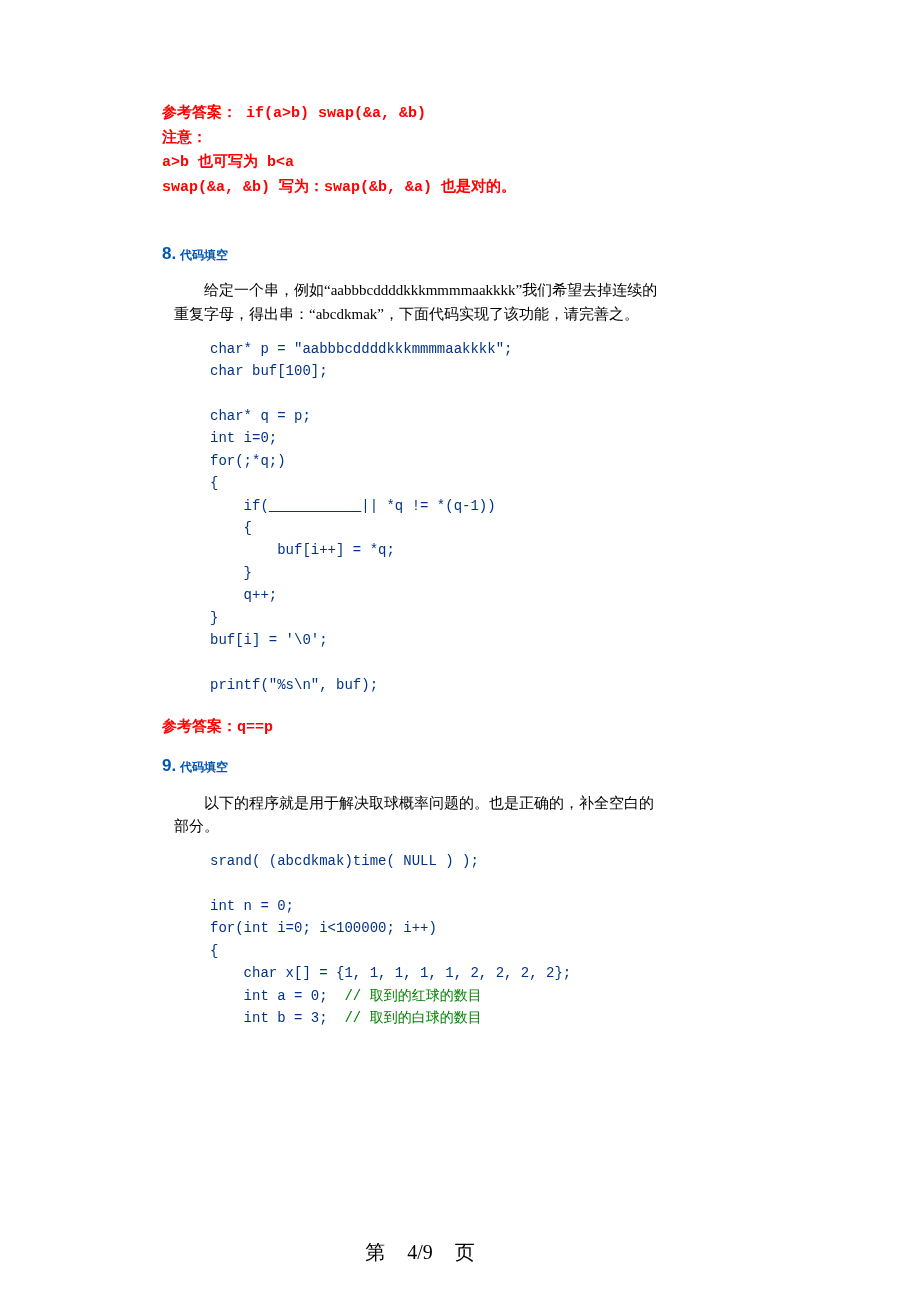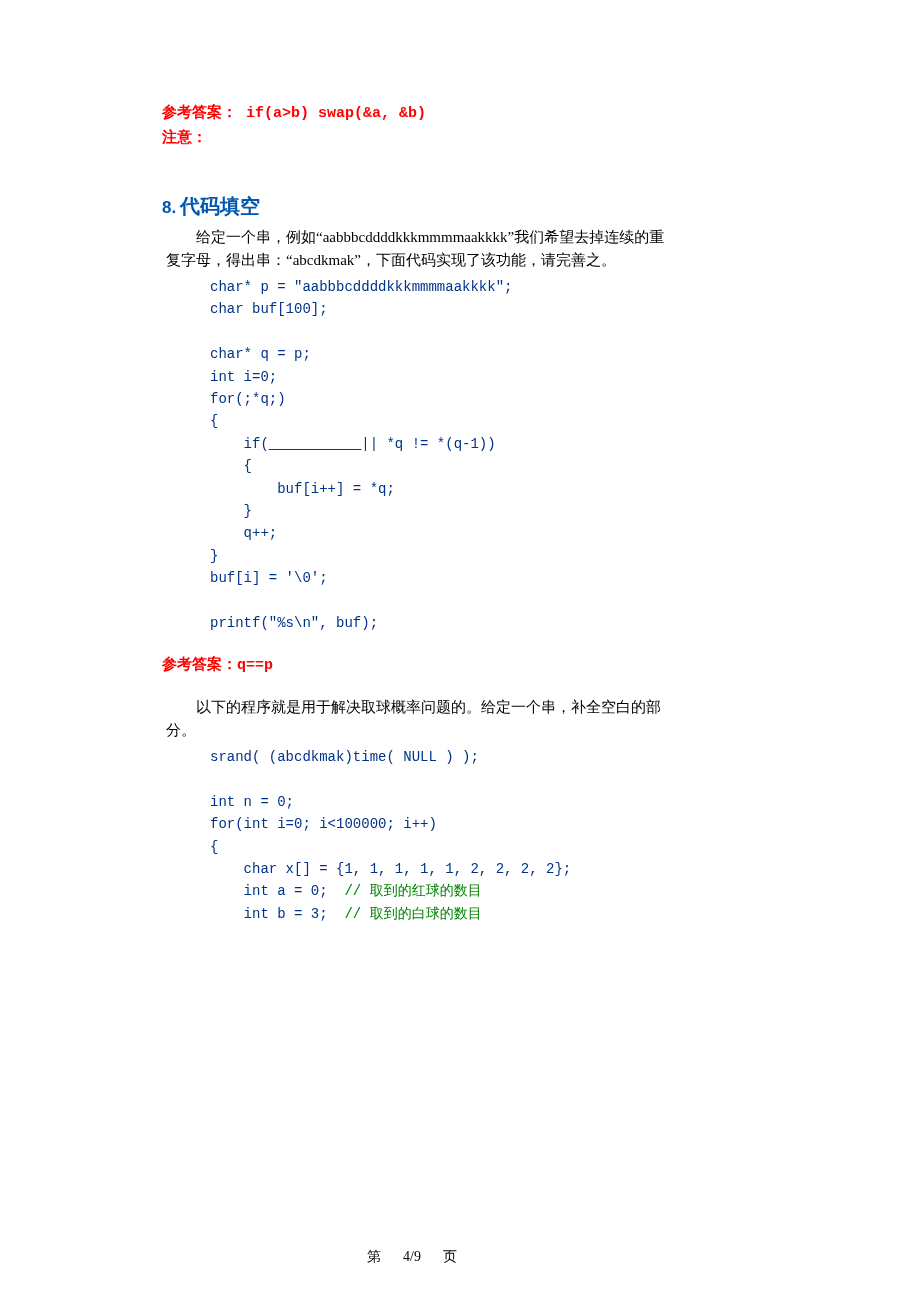--- a/index.html
+++ b/index.html
@@ -24,73 +24,79 @@
     font-weight: bold;
   }
   .mono {
     font-family: "Courier New", monospace;
     font-weight: bold;
   }
   .blue-heading {
     color: #0057af;
     font-family: "SimHei", "黑体", sans-serif;
     font-weight: bold;
-    font-size: 20px;
+    font-size: 12px;
   }
   .num {
     color: #0057af;
     font-family: Arial, sans-serif;
     font-weight: bold;
     font-size: 17px;
   }
   .para {
     text-indent: 2em;
-    margin: 4px;
+    margin: 12px;
   }
   .code-block {
     font-family: "Courier New", monospace;
     color: #003388;
     white-space: pre;
     line-height: 1.6;
     margin: 4px 0 4px 48px;
     font-size: 14px;
   }
   .code-block .blank {
     text-decoration: underline;
     letter-spacing: 0;
   }
   .comment {
     color: #008000;
     text-align: right;
   }
   .footer {
     position: absolute;
     bottom: 34px;
-    left: 4px;
+    left: 12px;
     width: 100%;
     text-align: center;
     font-family: "SimSun", "宋体", serif;
-    font-size: 14px;
+    font-size: 20px;
   }
   .footer-inner {
     display: inline-block;
   }
   .footer-inner .gap { display: inline-block; width: 22px; }
   .spacer { height: 14px; }
 </style>
 </head>
 <body>
 
 <div class="page">
 
   <div>
     <div class="red-bold">
       <span>参考答案：</span><span class="mono"> if(a&gt;b)  swap(&amp;a, &amp;b)</span>
     </div>
     <div class="red-bold">注意：</div>
+    <div class="red-bold">
+      <span class="mono">a&gt;b </span><span>也可写为</span><span class="mono"> b&lt;a</span>
+    </div>
+    <div class="red-bold">
+      <span class="mono">swap(&amp;a, &amp;b) </span><span>写为：</span><span class="mono">swap(&amp;b, &amp;a) </span><span>也是对的。</span>
+    </div>
   </div>
 
   <div style="height:42px"></div>
 
   <div>
     <div>
       <span class="num">8.</span>
       <span class="blue-heading">代码填空</span>
     </div>
     <p class="para">给定一个串，例如“aabbbcddddkkkmmmmaakkkk”我们希望去掉连续的重复字母，得出串：“abcdkmak”，下面代码实现了该功能，请完善之。</p>
@@ -114,21 +120,25 @@
     <div class="spacer"></div>
 
     <div class="red-bold">
       <span>参考答案：</span><span class="mono">q==p</span>
     </div>
   </div>
 
   <div style="height:14px"></div>
 
   <div>
-    <p class="para">以下的程序就是用于解决取球概率问题的。给定一个串，补全空白的部分。</p>
+    <div>
+      <span class="num">9.</span>
+      <span class="blue-heading">代码填空</span>
+    </div>
+    <p class="para">以下的程序就是用于解决取球概率问题的。也是正确的，补全空白的部分。</p>
     <div class="code-block"><span>srand( (abcdkmak)time( NULL ) );</span>
 <span></span>
 <span>int n = 0;</span>
 <span>for(int i=0; i&lt;100000; i++)</span>
 <span>{</span>
 <span>    char x[] = {1, 1, 1, 1, 1, 2, 2, 2, 2};</span>
 <span><span>    int a = 0;  </span><span class="comment">// 取到的红球的数目</span></span>
 <span><span>    int b = 3;  </span><span class="comment">// 取到的白球的数目</span></span></div>
   </div>
 

